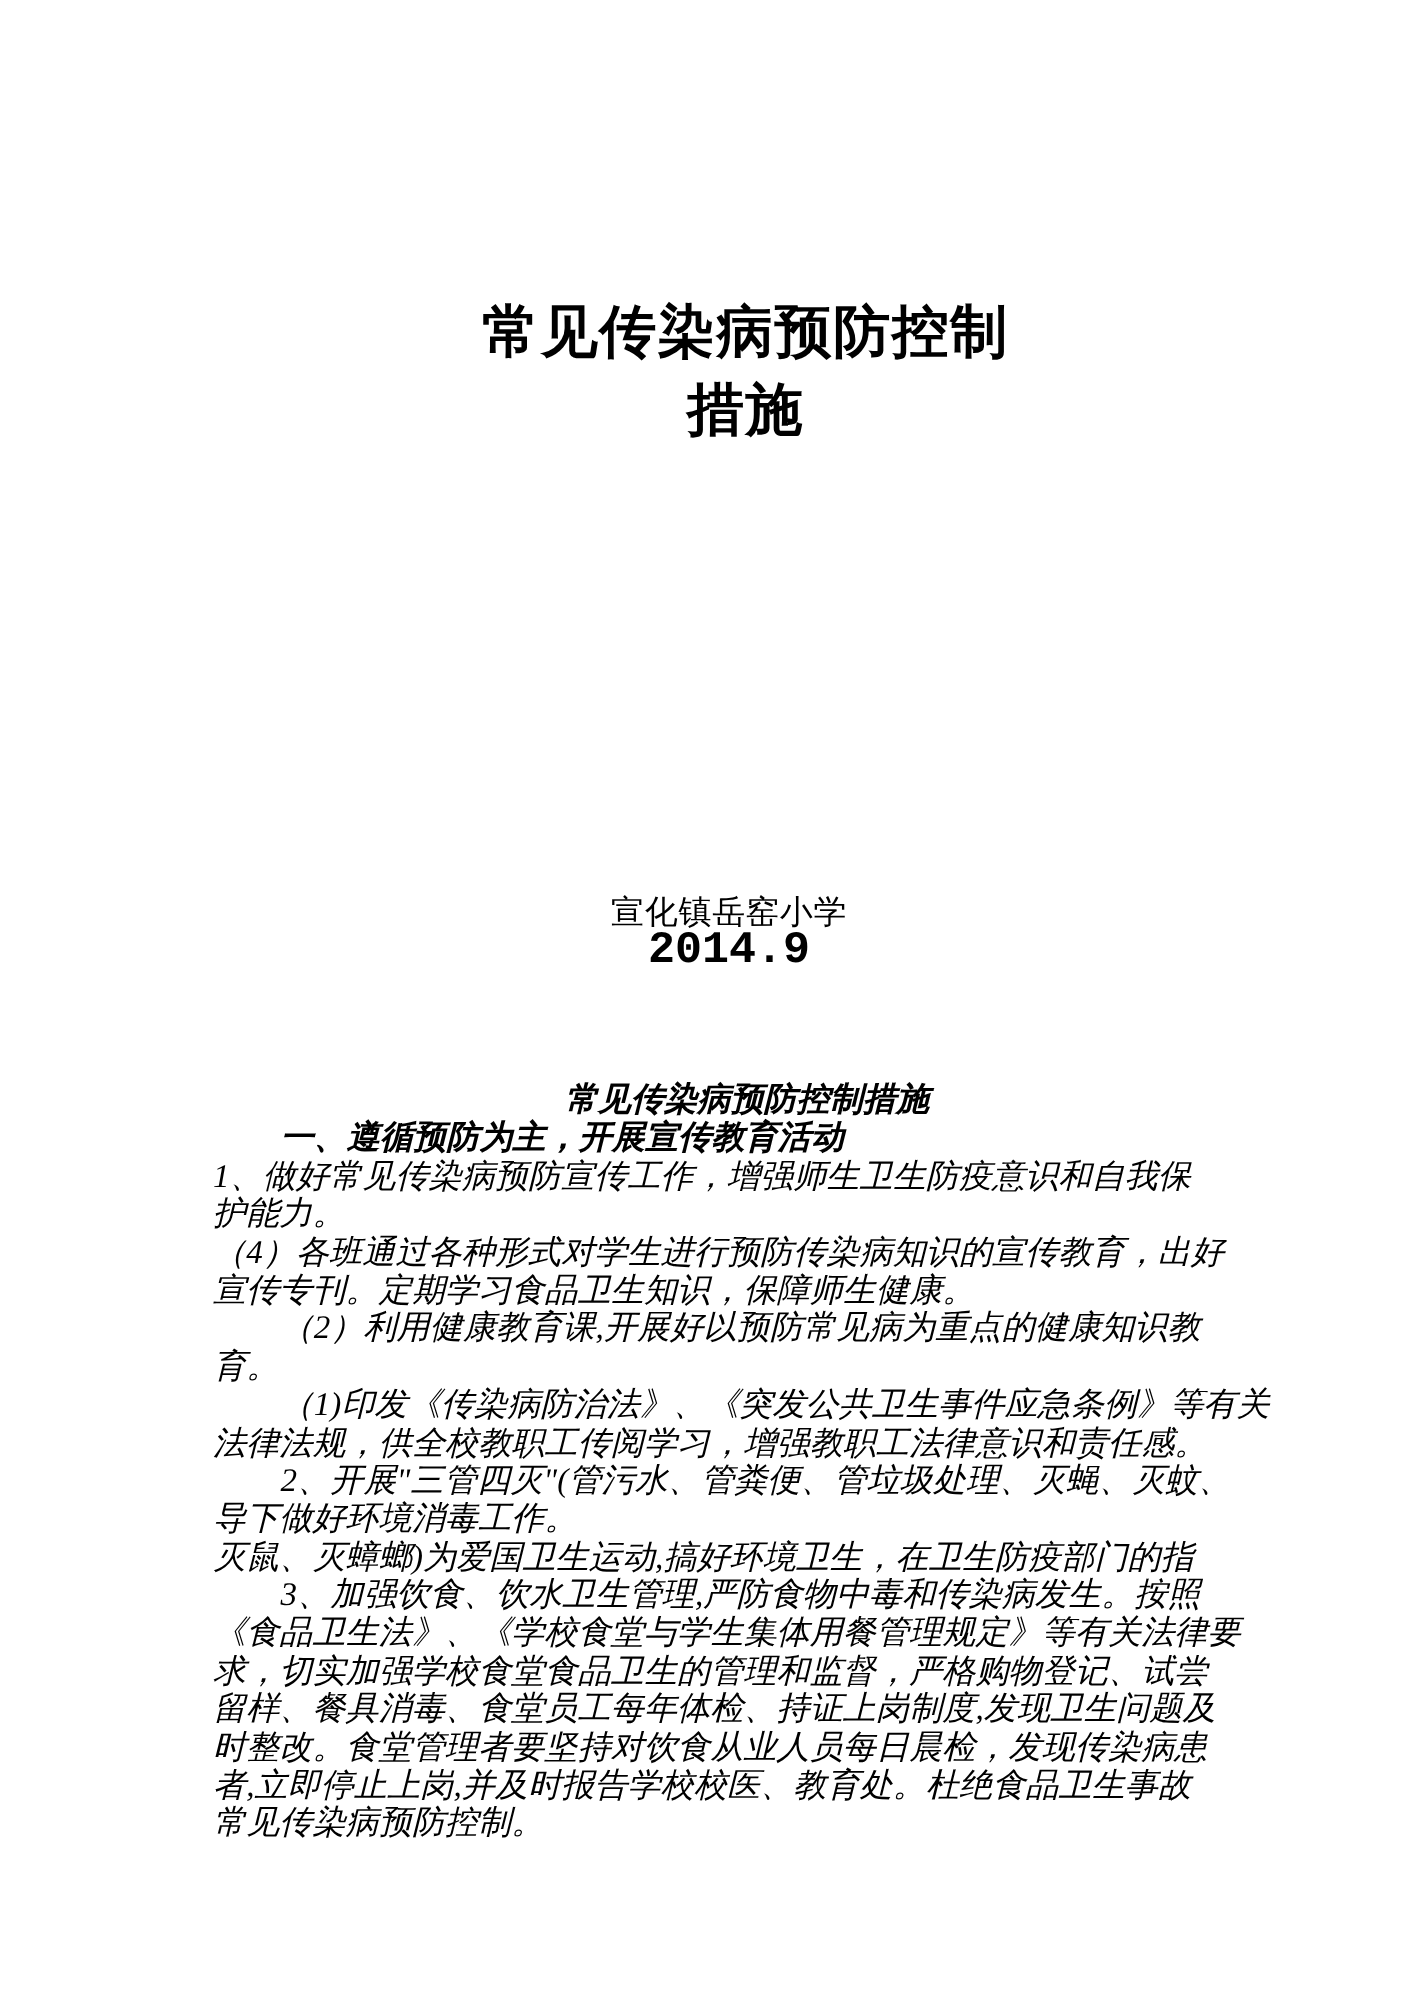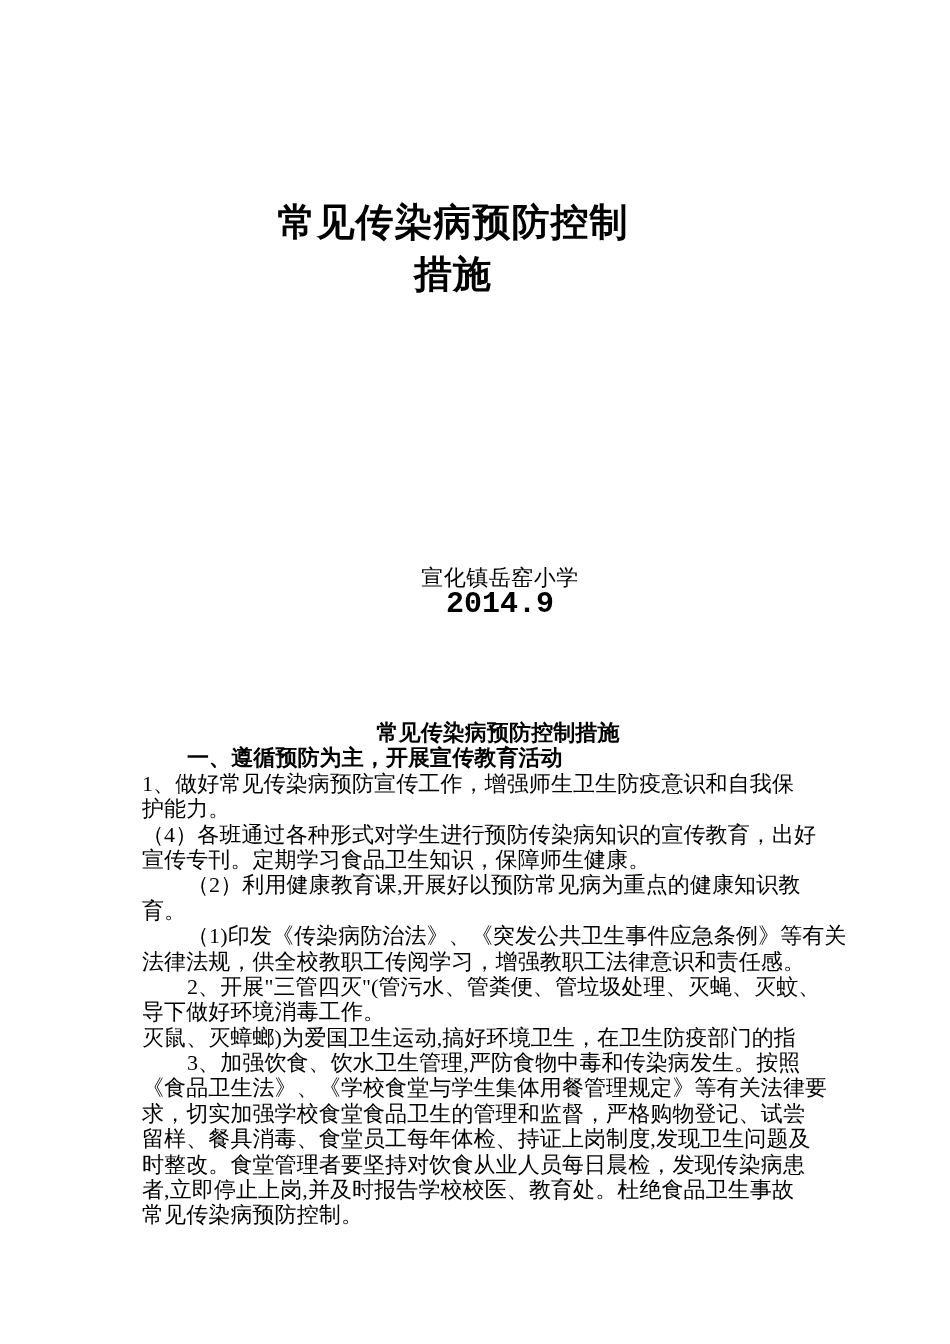--- a/index.html
+++ b/index.html
@@ -15,33 +15,34 @@
     color: #000000;
     font-family: "Liberation Serif", "DejaVu Serif", serif;
     overflow: hidden;
   }
   
   .cover-title {
     position: absolute;
     top: 196px;
     left: 0;
     width: 906px;
+    padding-left: 44px;
     text-align: center;
     font-size: 38px;
     line-height: 52px;
     font-weight: 700;
     letter-spacing: 1px;
   }
   
   .school-block {
     position: absolute;
-    top: 564px;
+    top: 594px;
     left: 0;
     width: 900px;
-    padding-left: 50px;
+    padding-left: 36px;
     text-align: center;
   }
   .school-name {
     font-size: 22px;
     line-height: 28px;
     letter-spacing: 0.5px;
   }
   .school-date {
     font-family: "Liberation Mono", "DejaVu Sans Mono", monospace;
     font-size: 30px;
@@ -54,20 +55,21 @@
     top: 720px;
     left: 142px;
     width: 670px;
     font-size: 22px;
   }
   .line {
     line-height: 25.4px;
     height: 25.4px;
     white-space: nowrap;
     letter-spacing: 0.1px;
+    font-style: italic;
   }
   .line.ind { padding-left: 45px; }
   .line.bold { font-weight: 700; }
   .line.center {
     text-align: center;
     padding-left: 42px;
     white-space: normal;
   }
 </style>
 </head>

